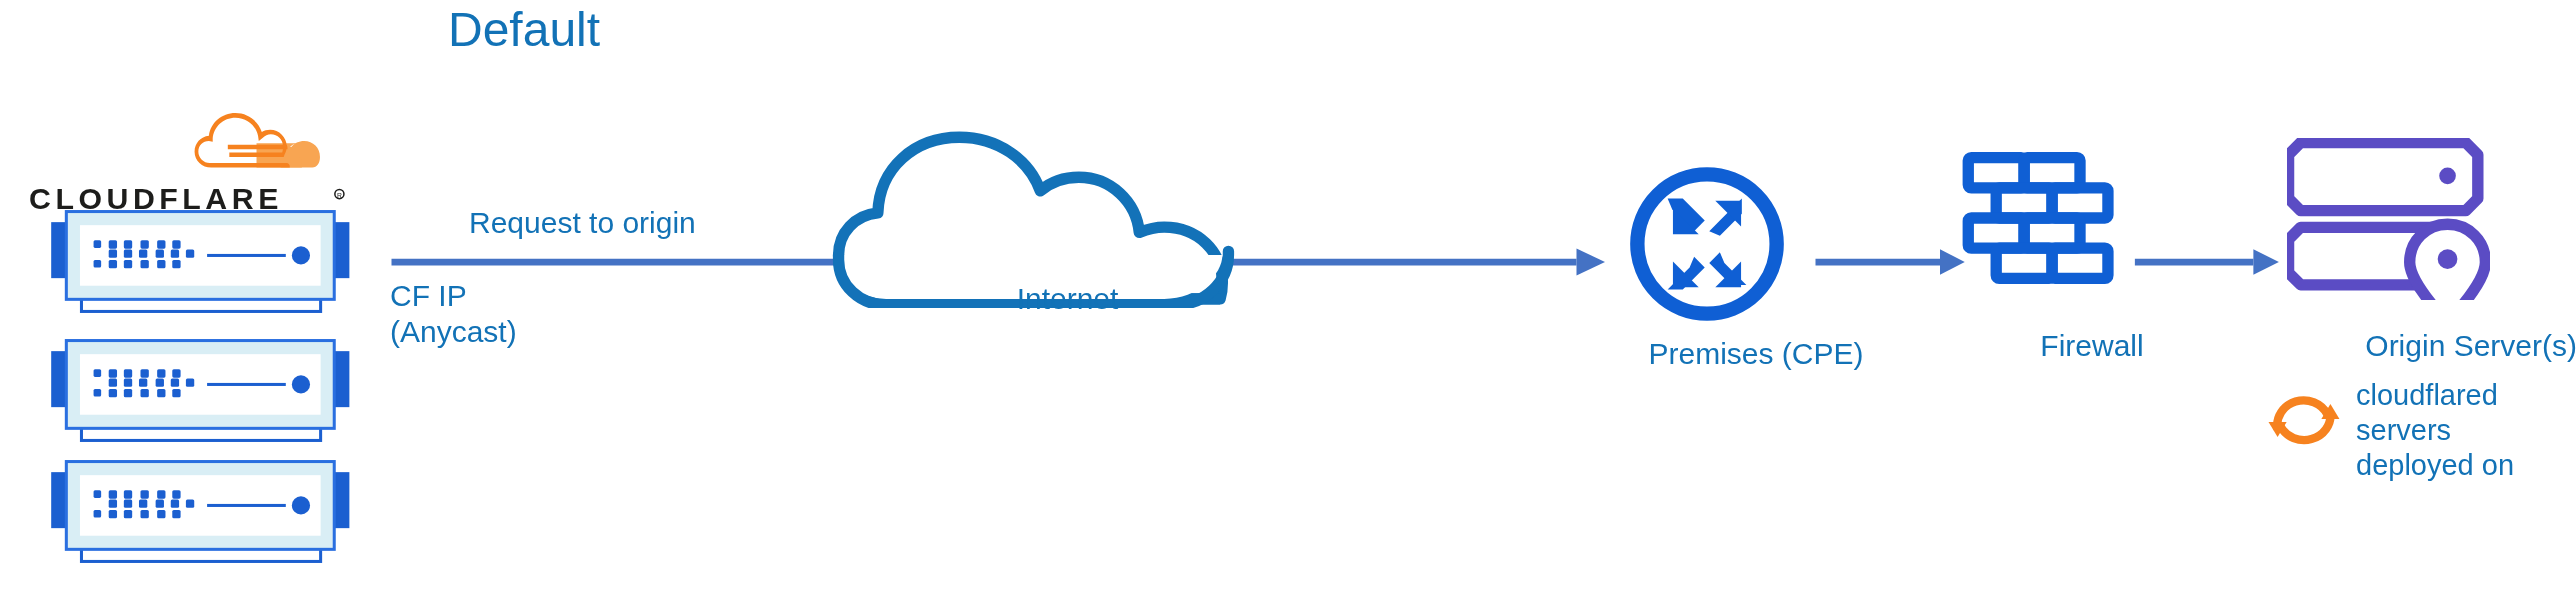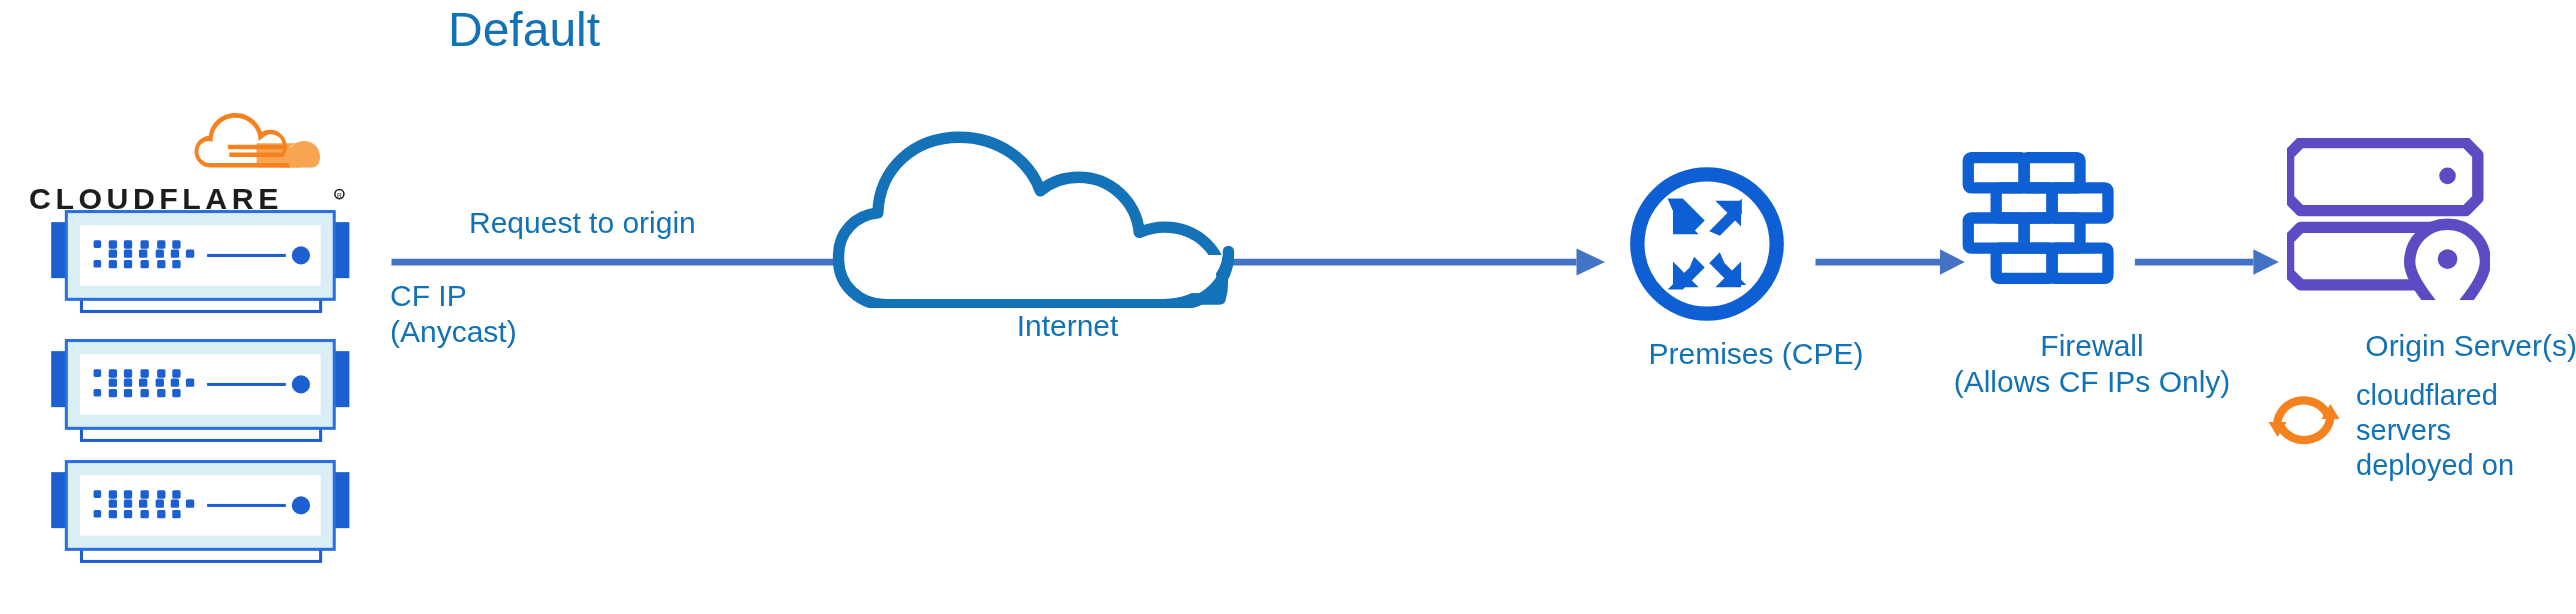--- a/index.html
+++ b/index.html
@@ -67,21 +67,20 @@
     height: 204px;
   }
   #internet-cloud svg { display:block; width: 477px; height: 204px; }
   #internet-label {
     left: 829px;
     top: 282px;
     width: 477px;
     text-align: center;
     font-size: 30px;
     color: #1272b6;
-    margin-top: 27px;
   }
 
   
   .arrow-svg { display:block; }
 
   
   .node-label {
     color: #1272b6;
     font-size: 30px;
     line-height: 36px;
@@ -366,21 +365,20 @@
         <rect x="82" y="98" width="74" height="40" rx="4"></rect>
 
         <rect x="45" y="138" width="74" height="40" rx="4"></rect>
         <rect x="119" y="138" width="74" height="40" rx="4"></rect>
       </g>
     </svg>
   </div>
 
   <div class="abs node-label" id="label-firewall">
     <div>Firewall</div>
-    <div>(Allows CF IPs Only)</div>
   </div>
 
   <div class="abs" style="left:2134px; top:244px; width:148px; height:36px;">
     <svg class="arrow-svg" width="148" height="36" viewBox="0 0 195 48" xmlns="http://www.w3.org/2000/svg">
       <line x1="0" y1="24" x2="158" y2="24" stroke="#4472c4" stroke-width="9"></line>
       <polygon points="158,7 192,24 158,41" fill="#4472c4"></polygon>
     </svg>
   </div>
 
   <div class="abs" id="origin-icon">

